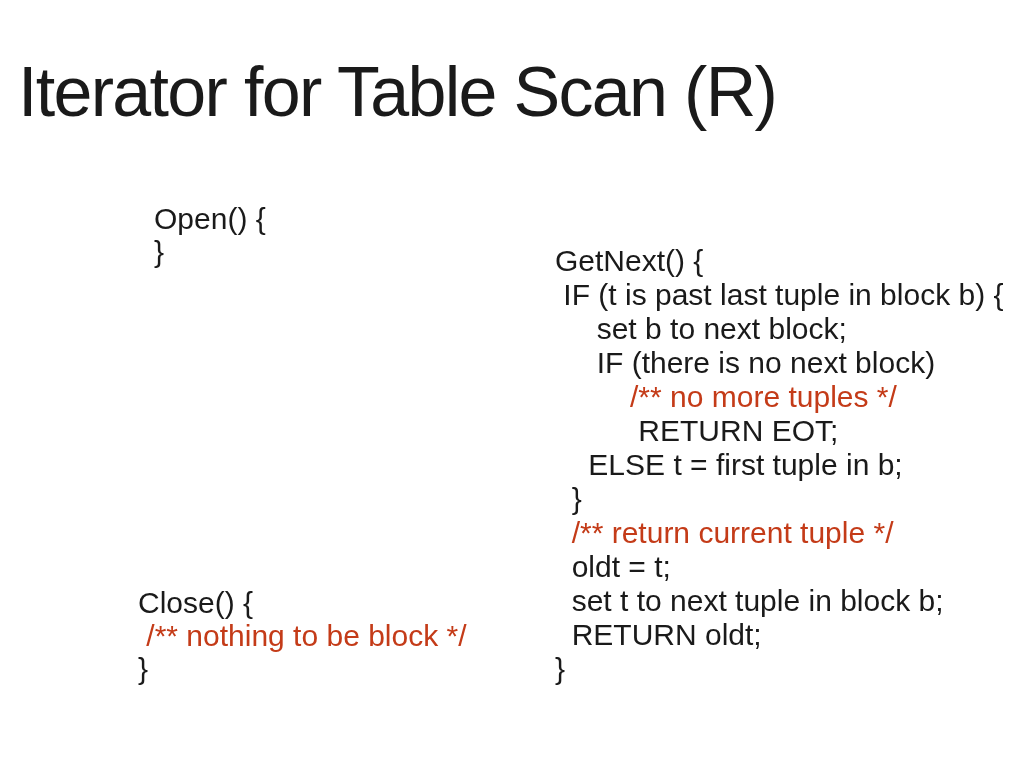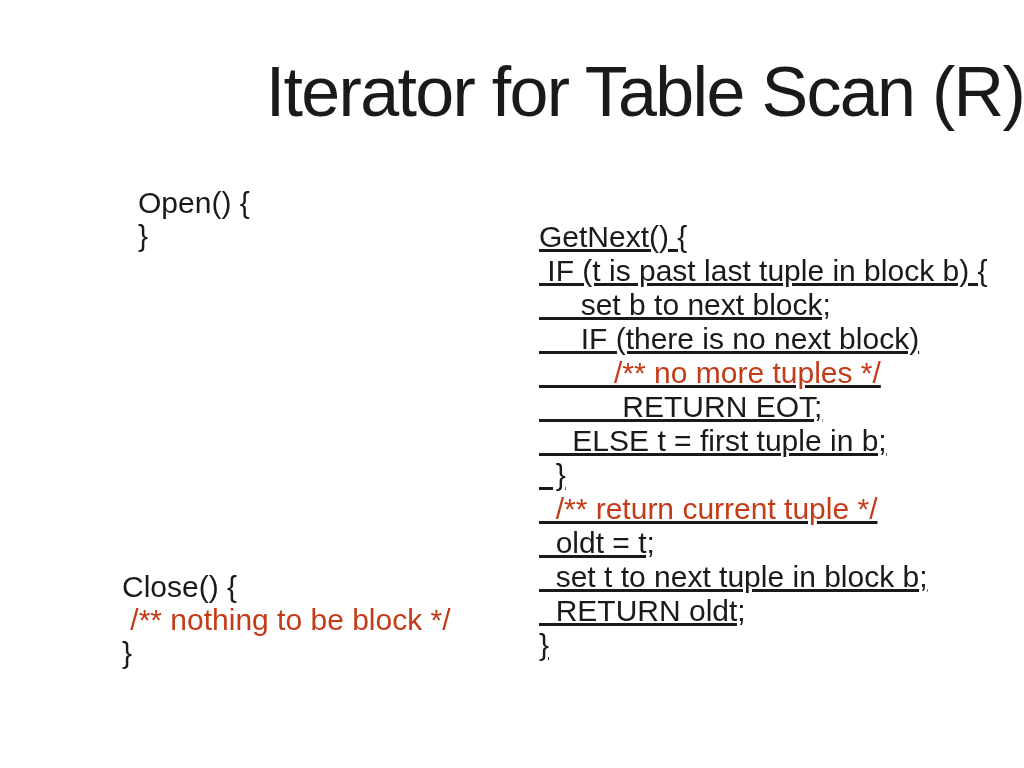--- a/index.html
+++ b/index.html
@@ -14,51 +14,50 @@
     background: var(--bg, #ffffff);
     overflow: hidden;
     font-family: "Liberation Sans", "DejaVu Sans", sans-serif;
   }
   .slide-title {
     position: absolute;
     top: 57px;
     left: 18px;
     right: 0;
     margin: 0;
-    text-align: right;
+    text-align: left;
     font-size: 70px;
     line-height: 70px;
     font-weight: 400;
     letter-spacing: -1.7px;
     color: var(--text, #1a1a1a);
     white-space: nowrap;
   }
   .code-block {
     position: absolute;
-    margin: 0;
+    margin: 16px;
     font-size: 30px;
     color: var(--text, #1a1a1a);
     white-space: pre;
   }
   .code-block .code-line {
     white-space: pre;
   }
   .code-block .code-line.comment {
     color: var(--comment, #c43b18);
   }
   .block-open {
     left: 138px;
     top: 186px;
     line-height: 33px;
   }
   .block-getnext {
     left: 539px;
-    top: 220px;
+    top: 228px;
     line-height: 34px;
-    text-decoration: underline;
   }
   .block-close {
     left: 122px;
     top: 570px;
     line-height: 33px;
   }
 </style>
 </head>
 <body>
 

